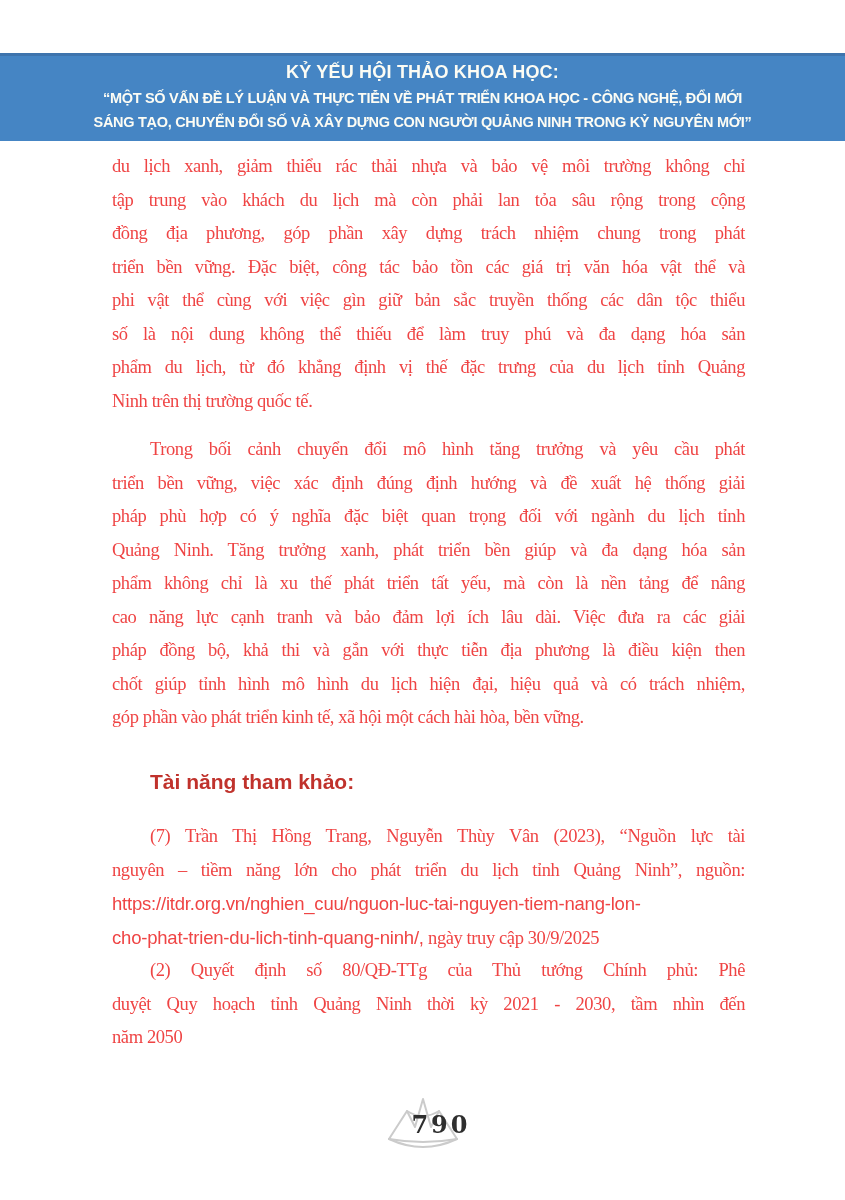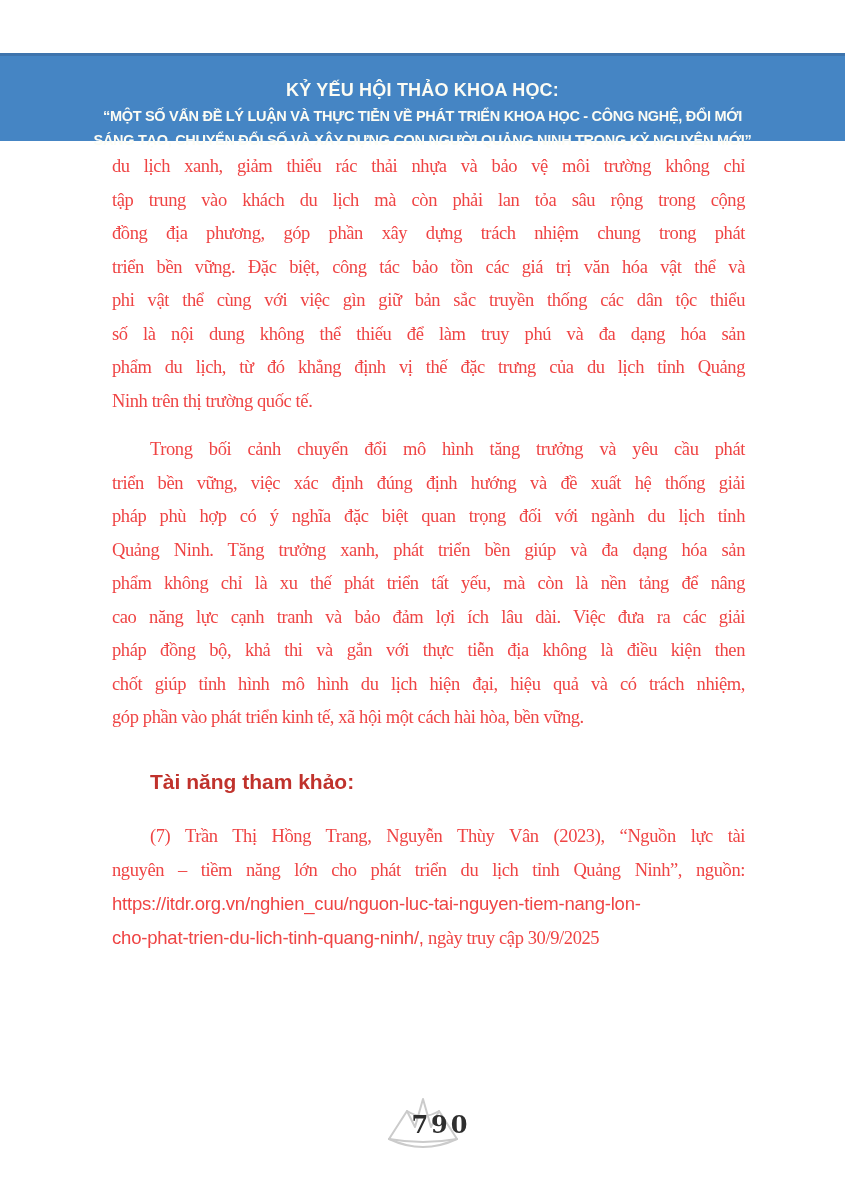--- a/index.html
+++ b/index.html
@@ -9,21 +9,21 @@
     background:#ffffff;
     overflow:hidden;
     font-family:"Liberation Serif", serif;
   }
   
   .band{
     position:absolute;left:0;top:53px;width:845px;height:88px;
     background:#4585C4;
     border-top:3px solid #3E74AD;
     box-sizing:border-box;
-    padding-top:20px;
+    padding-top:2px;
     text-align:center;
     color:#FCFCF4;
     font-family:"Liberation Sans", sans-serif;
     font-weight:bold;
   }
   .band-line1{font-size:18px;line-height:28px;letter-spacing:.2px;}
   .band-line2{font-size:14.5px;line-height:24px;letter-spacing:-.3px;}
   
   .textblock{
     position:absolute;left:112px;width:633px;
@@ -92,34 +92,39 @@
     <div class="line natural">Ninh trên thị trường quốc tế.</div>
   </div>
 
   <div id="para2" class="textblock">
     <div class="line indent">Trong bối cảnh chuyển đổi mô hình tăng trưởng và yêu cầu phát</div>
     <div class="line">triển bền vững, việc xác định đúng định hướng và đề xuất hệ thống giải</div>
     <div class="line">pháp phù hợp có ý nghĩa đặc biệt quan trọng đối với ngành du lịch tỉnh</div>
     <div class="line">Quảng Ninh. Tăng trưởng xanh, phát triển bền giúp và đa dạng hóa sản</div>
     <div class="line">phẩm không chỉ là xu thế phát triển tất yếu, mà còn là nền tảng để nâng</div>
     <div class="line">cao năng lực cạnh tranh và bảo đảm lợi ích lâu dài. Việc đưa ra các giải</div>
-    <div class="line">pháp đồng bộ, khả thi và gắn với thực tiễn địa không là điều kiện then</div>
+    <div class="line">pháp đồng bộ, khả thi và gắn với thực tiễn địa phương là điều kiện then</div>
     <div class="line">chốt giúp tỉnh hình mô hình du lịch hiện đại, hiệu quả và có trách nhiệm,</div>
     <div class="line natural">góp phần vào phát triển kinh tế, xã hội một cách hài hòa, bền vững.</div>
   </div>
 
   <div class="refs-heading">Tài năng tham khảo:</div>
 
   <div id="ref1" class="textblock">
     <div class="line indent">(7) Trần Thị Hồng Trang, Nguyễn Thùy Vân (2023), “Nguồn lực tài</div>
     <div class="line">nguyên – tiềm năng lớn cho phát triển du lịch tỉnh Quảng Ninh”, nguồn:</div>
     <div class="line sans">https://itdr.org.vn/nghien_cuu/nguon-luc-tai-nguyen-tiem-nang-lon-</div>
     <div class="line natural"><span class="sans">cho-phat-trien-du-lich-tinh-quang-ninh/,</span><span> ngày truy cập 30/9/2025</span></div>
   </div>
 
+  <div id="ref2" class="textblock">
+    <div class="line indent">(2) Quyết định số 80/QĐ-TTg của Thủ tướng Chính phủ: Phê</div>
+    <div class="line">duyệt Quy hoạch tỉnh Quảng Ninh thời kỳ 2021 - 2030, tầm nhìn đến</div>
+    <div class="line natural">năm 2050</div>
+  </div>
 
   <div class="lotus-wrap">
     <svg width="96" height="64" viewBox="0 0 96 64">
       <g fill="none" stroke="#CBCBCB" stroke-width="2" stroke-linejoin="round" stroke-linecap="round">
         <path d="M14,46 L32,18 L40,34 L48,6 L56,34 L64,18 L82,46"></path>
         <path d="M14,46 Q48,62 82,46"></path>
         <path d="M14,46 Q48,52 82,46"></path>
         <path d="M32,18 Q48,28 64,18"></path>
       </g>
     </svg>

